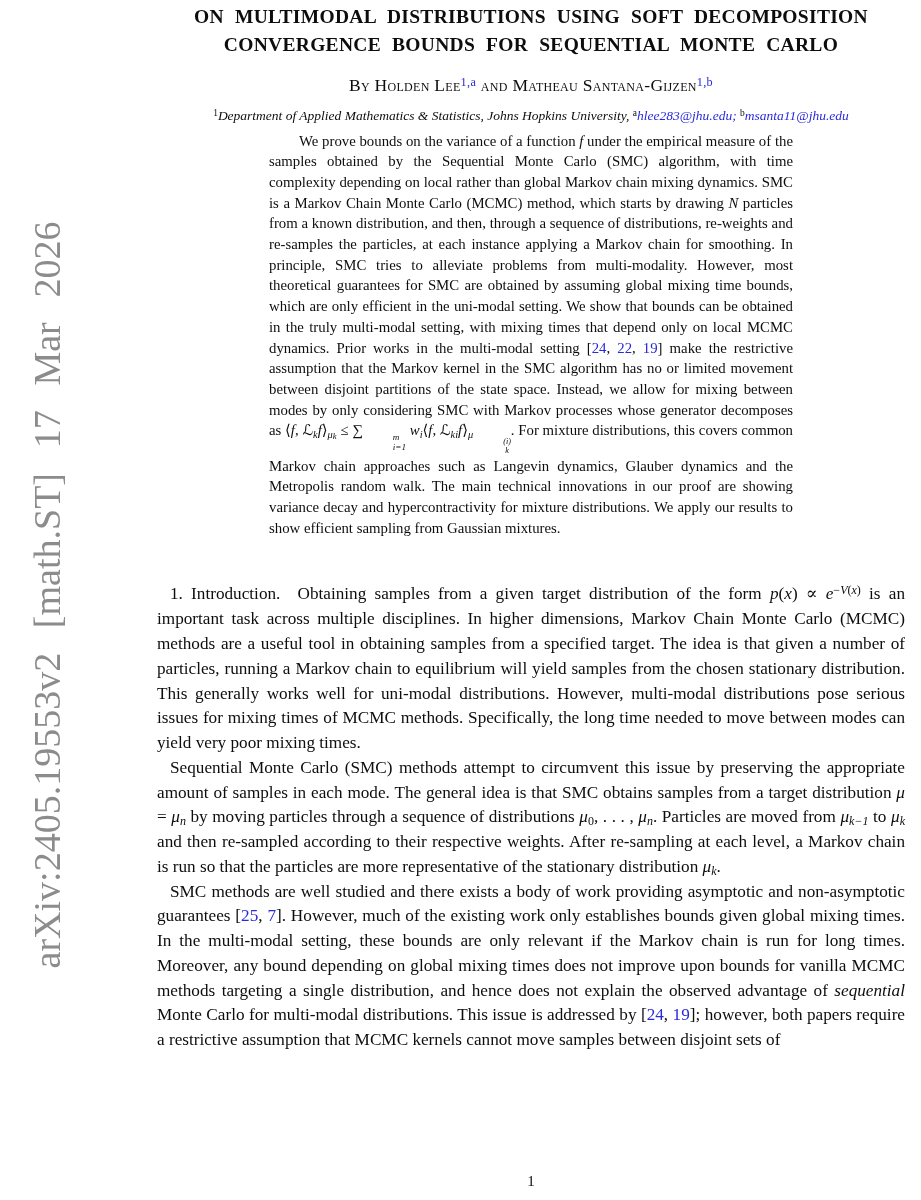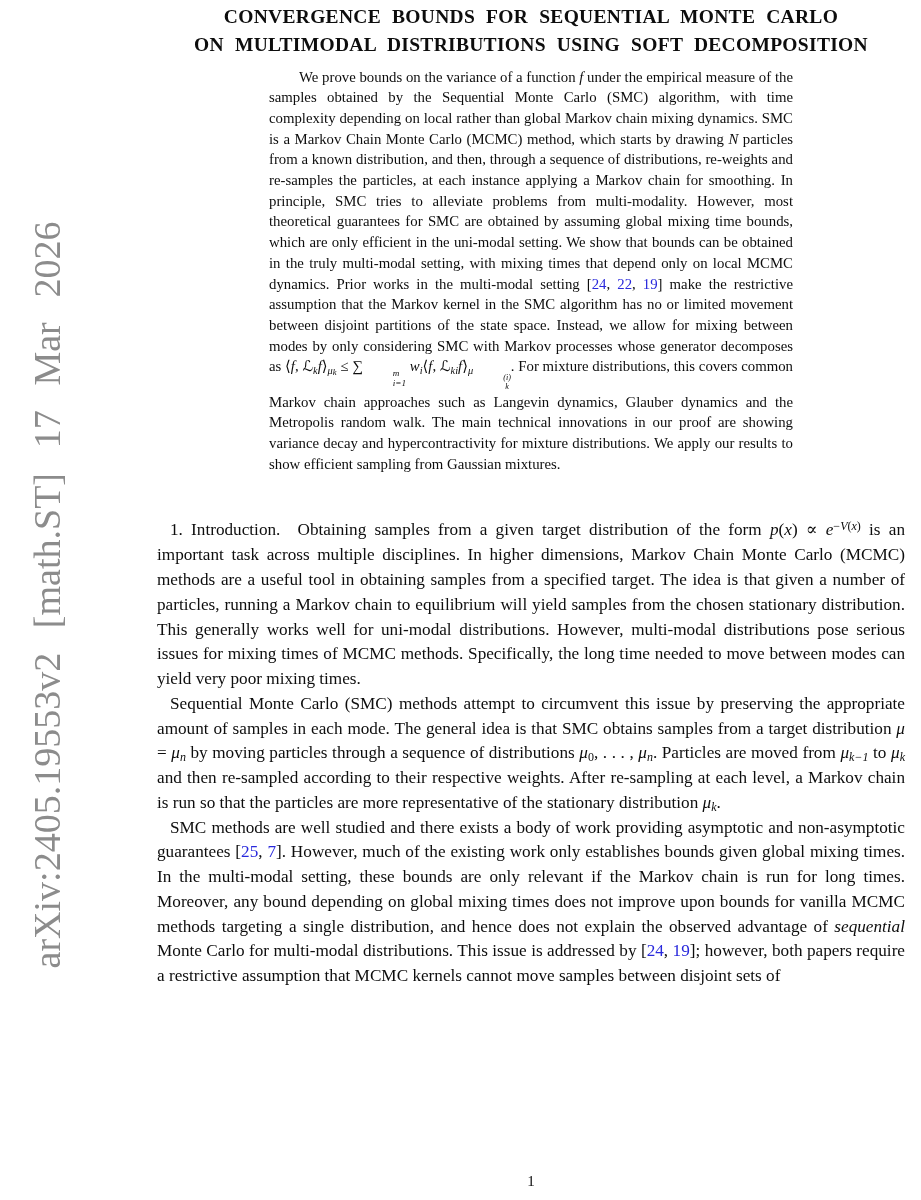--- a/index.html
+++ b/index.html
@@ -74,25 +74,27 @@
   }
 </style>
 </head>
 <body>
 
 <div class="watermark">arXiv:2405.19553v2 [math.ST] 17 Mar 2026</div>
 
 <div class="page">
 
   <h1 class="title">
+    <span class="tline">ON MULTIMODAL DISTRIBUTIONS USING SOFT DECOMPOSITION</span>
     <span class="tline">CONVERGENCE BOUNDS FOR SEQUENTIAL MONTE CARLO</span>
-    <span class="tline">ON MULTIMODAL DISTRIBUTIONS USING SOFT DECOMPOSITION</span>
   </h1>
 
+  <div class="byline"><span>By Holden Lee</span><span class="r-sup r-link">1,a</span><span> and Matheau Santana-Gijzen</span><span class="r-sup r-link">1,b</span></div>
 
+  <div class="affil"><span class="r-sup r-up">1</span><span>Department of Applied Mathematics &amp; Statistics, Johns Hopkins University, </span><span class="r-sup r-up">a</span><span class="r-link">hlee283@jhu.edu;</span><span> </span><span class="r-sup r-up">b</span><span class="r-link">msanta11@jhu.edu</span></div>
 
   <div class="abstract">
     <p class="abs-p"><span>We prove bounds on the variance of a function </span><span class="r-i">f</span><span> under the empirical measure of the samples obtained by the Sequential Monte Carlo (SMC) algorithm, with time complexity depending on local rather than global Markov chain mixing dynamics. SMC is a Markov Chain Monte Carlo (MCMC) method, which starts by drawing </span><span class="r-i">N</span><span> particles from a known distribution, and then, through a sequence of distributions, re-weights and re-samples the particles, at each instance applying a Markov chain for smoothing. In principle, SMC tries to alleviate problems from multi-modality. However, most theoretical guarantees for SMC are obtained by assuming global mixing time bounds, which are only efficient in the uni-modal setting. We show that bounds can be obtained in the truly multi-modal setting, with mixing times that depend only on local MCMC dynamics. Prior works in the multi-modal setting [</span><span class="r-link">24</span><span>, </span><span class="r-link">22</span><span>, </span><span class="r-link">19</span><span>] make the restrictive assumption that the Markov kernel in the SMC algorithm has no or limited movement between disjoint partitions of the state space. Instead, we allow for mixing between modes by only considering SMC with Markov processes whose generator decomposes as </span><span>⟨</span><span class="r-i">f</span><span>, </span><span>ℒ</span><span class="r-sub r-i">k</span><span class="r-i">f</span><span>⟩</span><span class="r-sub r-i">μ</span><span class="r-sub2 r-i">k</span><span> ≤ </span><span>∑</span><span class="r-stack r-i">
           <span>m</span>
           <span>i=1</span>
         </span><span> </span><span class="r-i">w</span><span class="r-sub r-i">i</span><span>⟨</span><span class="r-i">f</span><span>, </span><span>ℒ</span><span class="r-sub r-i">ki</span><span class="r-i">f</span><span>⟩</span><span class="r-sub r-i">μ</span><span class="r-stack-sub r-i">
           <span>(i)</span>
           <span>k</span>
         </span><span>. For mixture distributions, this covers common Markov chain approaches such as Langevin dynamics, Glauber dynamics and the Metropolis random walk. The main technical innovations in our proof are showing variance decay and hypercontractivity for mixture distributions. We apply our results to show efficient sampling from Gaussian mixtures.</span></p>
   </div>

